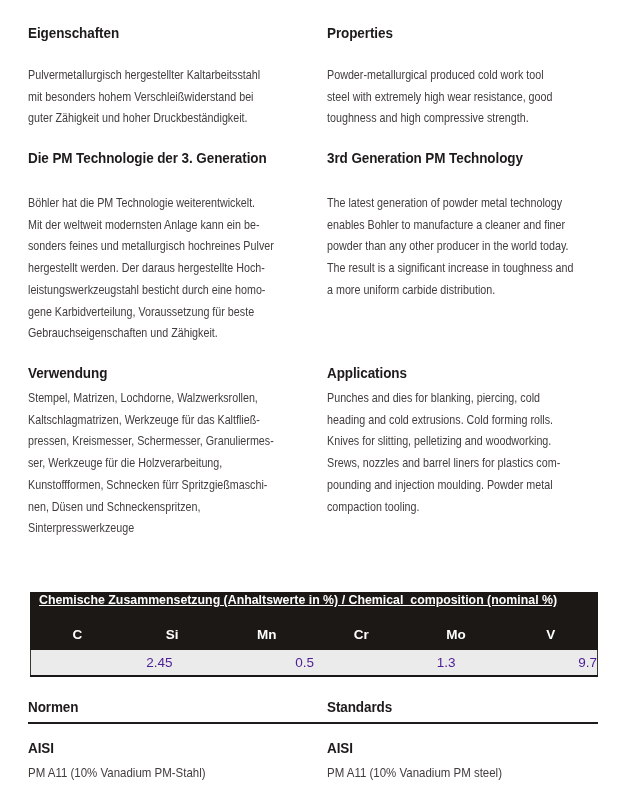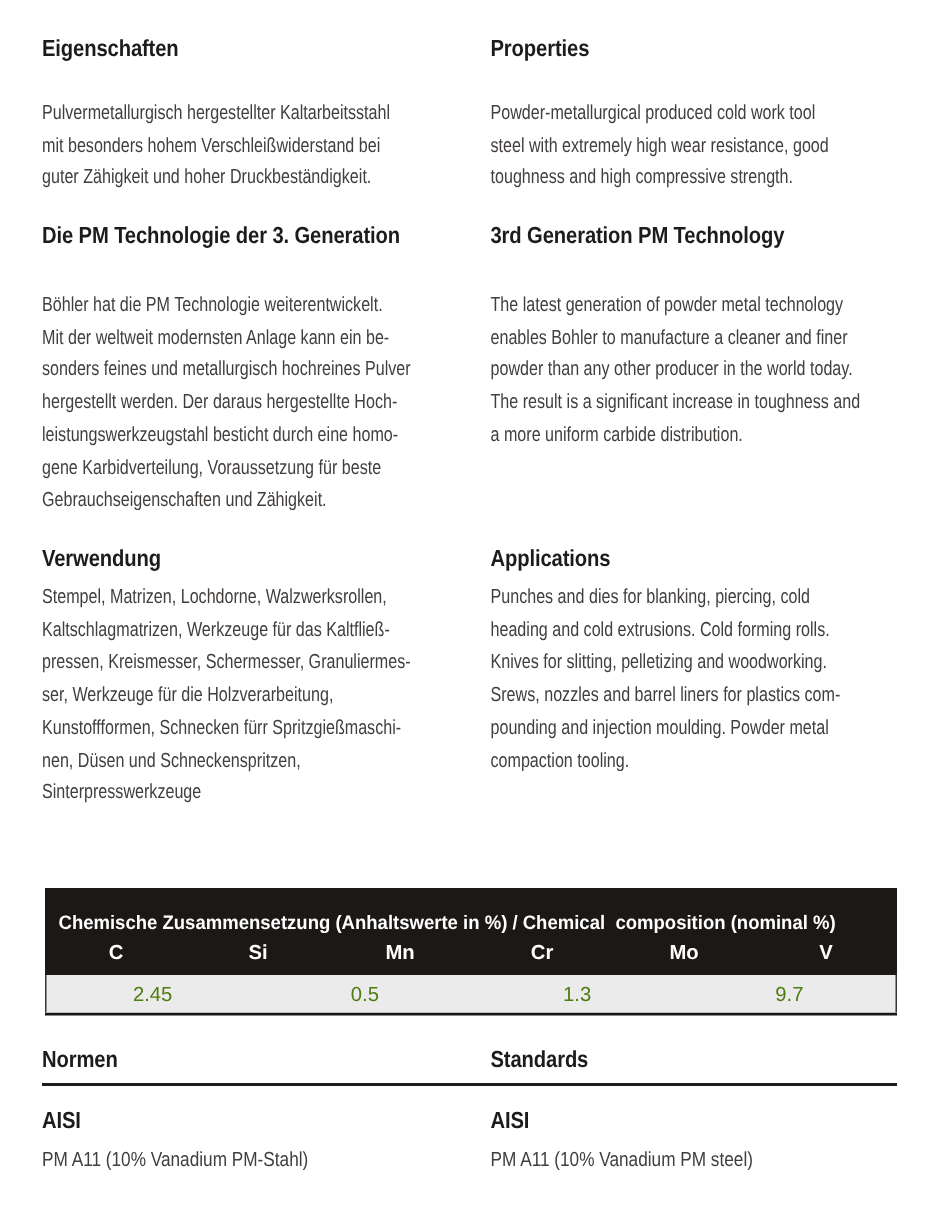--- a/index.html
+++ b/index.html
@@ -44,23 +44,24 @@
     width: 568px;
     border-bottom: 2px solid #191715;
   }
   .comp-head {
     background: #1b1816;
     color: #ffffff;
   }
   .comp-title-row {
     height: 30px;
     display: flex;
-    align-items: flex-end;
+    align-items: flex-start;
     padding-left: 9px;
     overflow: hidden;
+    text-decoration: underline;
   }
   .comp-title {
     font-size: 13px;
     font-weight: bold;
     white-space: pre;
     transform: scaleX(0.95);
     transform-origin: 0 50%;
   }
   .comp-cols {
     height: 28px;
@@ -77,24 +78,24 @@
   .comp-values {
     height: 25px;
     display: flex;
     background: #ebebeb;
     border-left: 1px solid #39352f;
     border-right: 1px solid #39352f;
     box-sizing: border-box;
   }
   .comp-values .td {
     flex: 1;
-    text-align: center;
+    text-align: right;
     font-size: 13.5px;
     line-height: 25px;
-    color: #4d7c0f;
+    color: #4c1d95;
   }
 
   .rule {
     left: 28px; top: 722px;
     width: 570px;
     height: 2px;
     background: #1e1c1a;
   }
 
   .designation {

